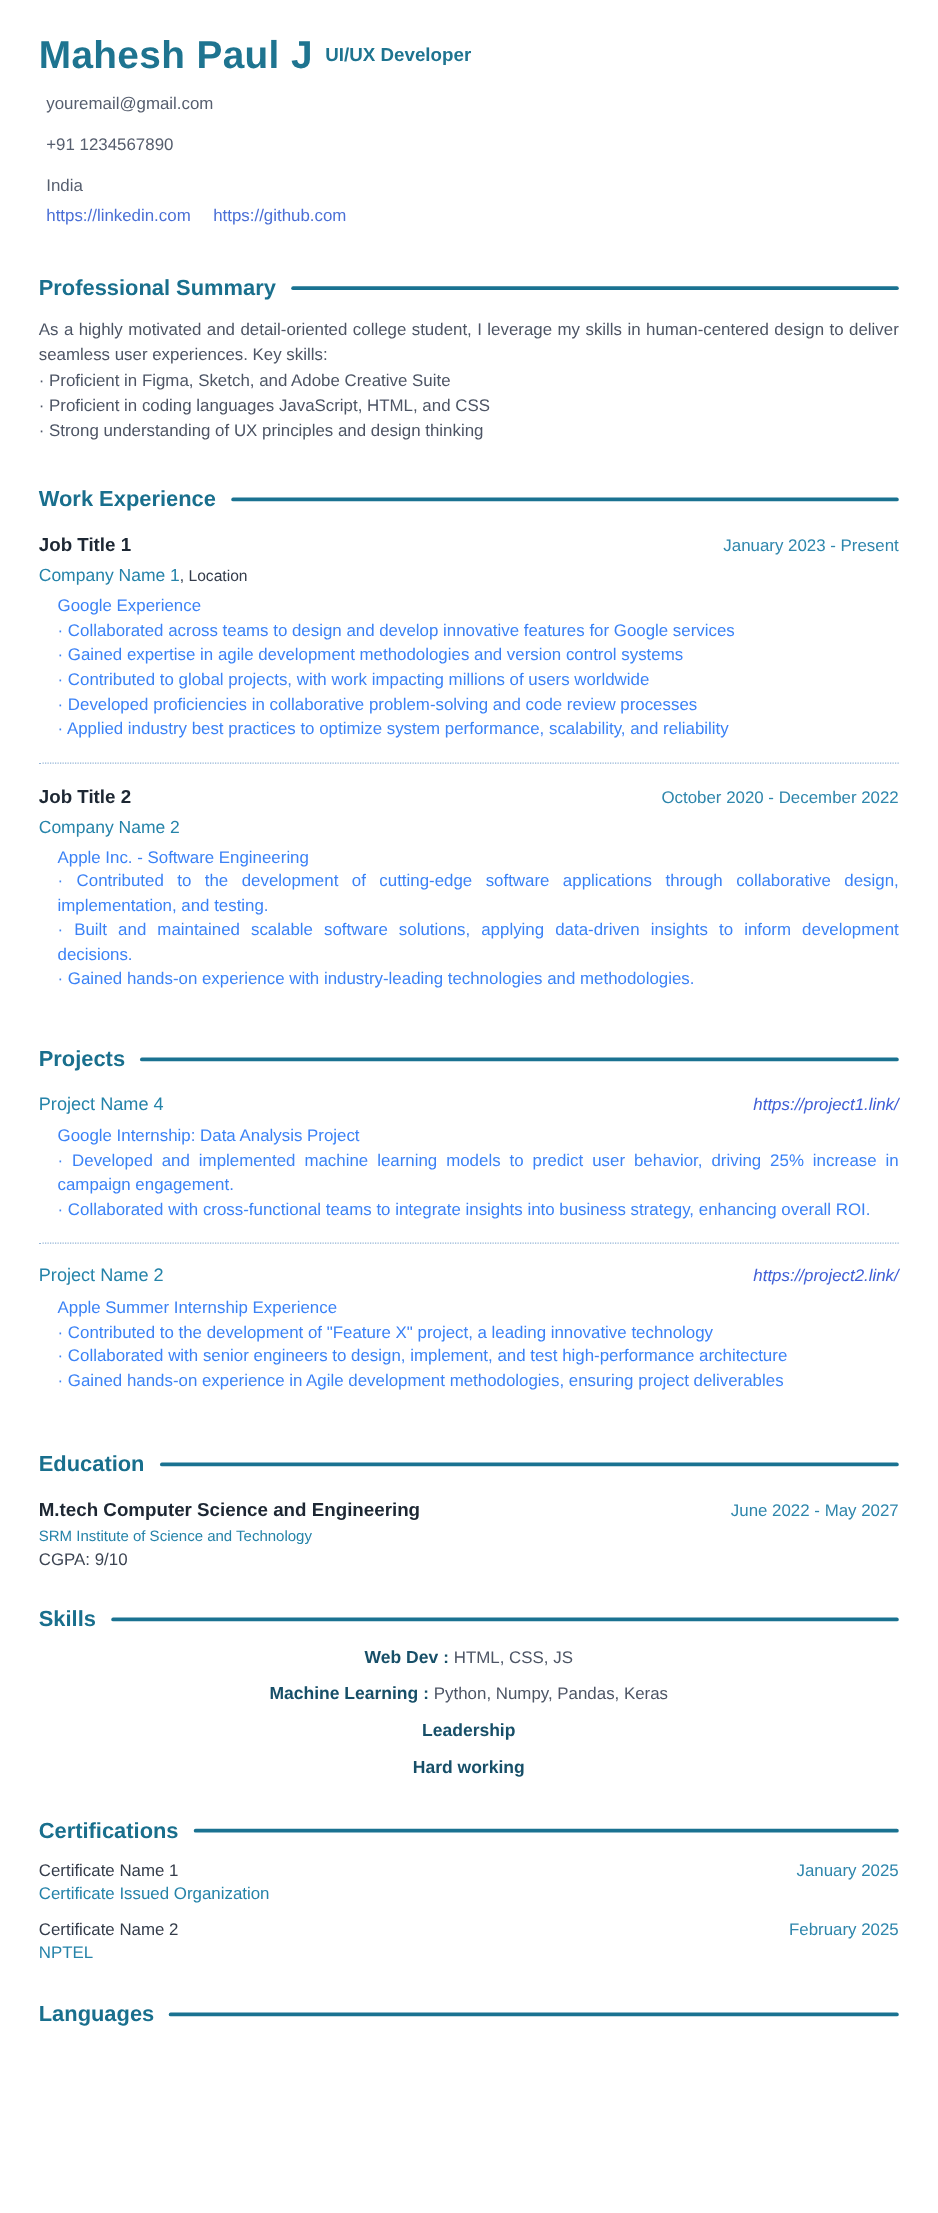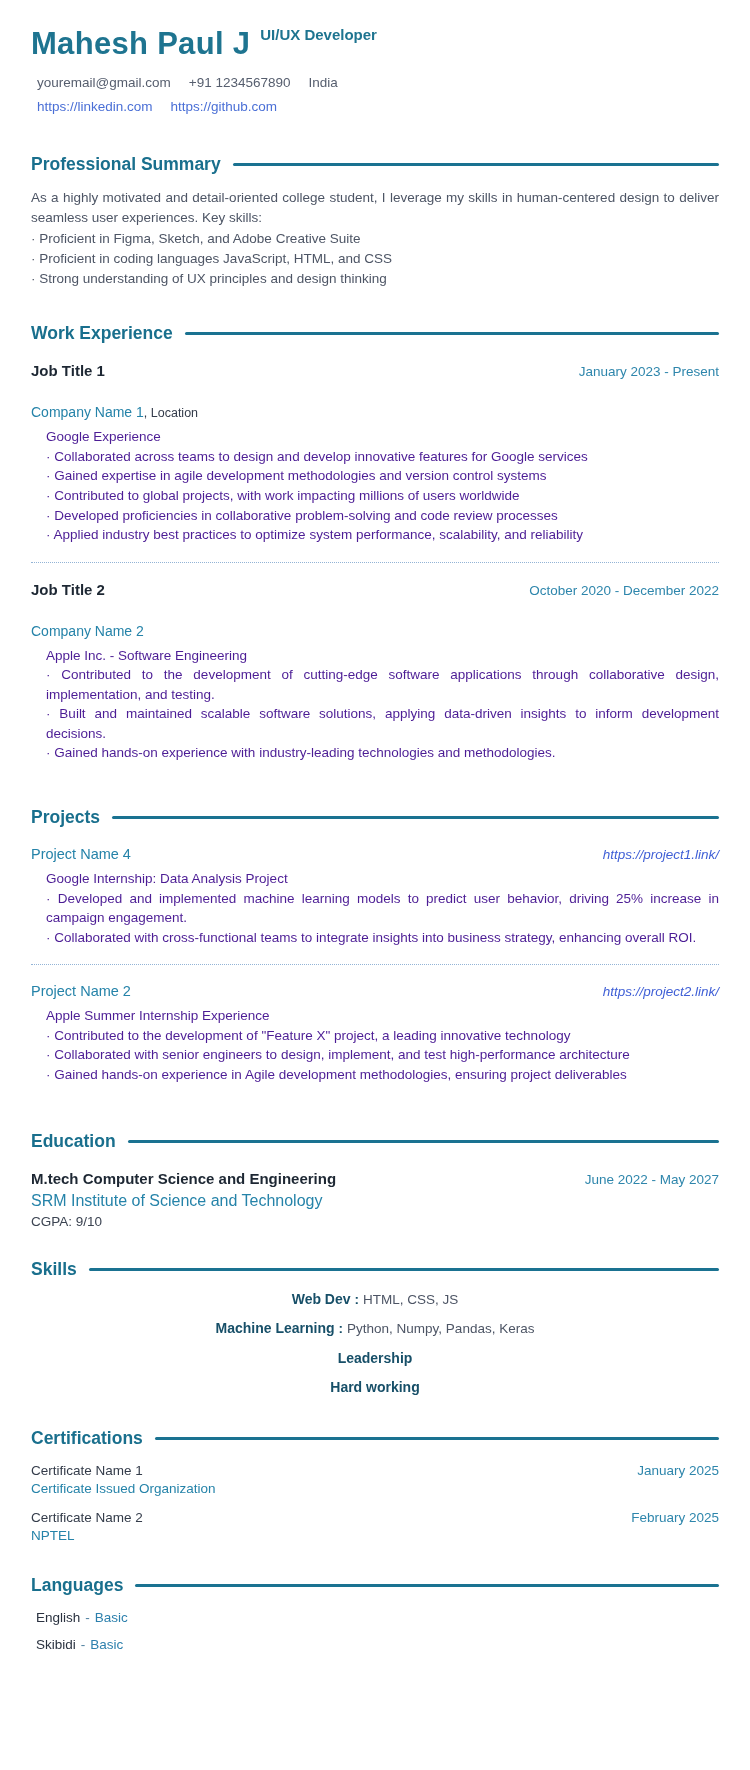--- a/index.html
+++ b/index.html
@@ -4,51 +4,51 @@
 <style>
   html,body{margin:0;padding:0;}
   body{
     width:750px;height:1770px;overflow:hidden;background:#ffffff;
     font-family:"Liberation Sans",sans-serif;color:#4d5565;
     -webkit-font-smoothing:antialiased;
   }
   .page{padding:26px 31px 30px 31px;box-sizing:border-box;}
 
   
-  .name-row{display:flex;align-items:flex-start;gap:10px;}
+  .name-row{display:flex;align-items:center;gap:10px;}
   .name{font-size:31px;font-weight:700;color:#1e7490;letter-spacing:.3px;}
   .role{font-size:15px;font-weight:600;color:#1e7490;}
-  .contact-row{margin-top:13px;display:flex;gap:18px;font-size:13.5px;color:#565e6e;padding-left:6px;}
+  .contact-row{margin-top:13px;display:flex;gap:18px;font-size:13.5px;color:#565e6e;padding-left:6px;flex-direction:column;}
   .links-row{margin-top:9px;display:flex;gap:18px;font-size:13.5px;padding-left:6px;}
   .links-row a{color:#4a6fd6;text-decoration:none;cursor:pointer;text-align:center;}
 
   
   .section{margin-top:34px;}
   .sec-head{display:flex;align-items:center;}
   .sec-title{font-size:17.5px;font-weight:700;color:#196f8d;white-space:nowrap;}
   .sec-rule{flex:1;height:3px;background:#1a7291;border-radius:2px;margin-left:12px;}
   .desc{margin-top:7px;padding-left:15px;}
-  .desc p{margin:0;text-align:justify;font-size:13.5px;line-height:1.45;color:#4c1d95;}
+  .desc p{margin:0;text-align:justify;font-size:13.5px;line-height:1.45;color:#3b82f6;}
 
   
   .entry{margin-top:18px;}
   .entry-head{display:flex;justify-content:space-between;align-items:baseline;}
   .entry-title{font-size:15px;font-weight:700;color:#1d2733;}
   .entry-date{font-size:13.5px;color:#2e86ac;}
-  .company-row{margin-top:25px;font-size:14px;color:#2583a9;}
+  .company-row{margin-top:7px;font-size:14px;color:#2583a9;}
   .company-suffix{font-size:12.5px;color:#333b4a;}
   .divider{border:none;border-top:1.6px dotted #93b4d6;margin:17px 0 0 0;}
 
   .proj-name{font-size:14.5px;color:#2583a9;}
   .proj-link{font-size:13.5px;font-style:italic;color:#3f5fd6;text-decoration:none;cursor:pointer;}
 
   .summary-block{margin-top:13px;}
   .summary-block p{margin:0;text-align:justify;font-size:13.5px;line-height:1.5;color:#4d5565;}
 
-  .edu-school{margin-top:5px;font-size:16px;color:#2583a9;}
+  .edu-school{margin-top:5px;font-size:12px;color:#2583a9;}
   .edu-gpa{margin-top:4px;font-size:13.5px;color:#3c4452;}
 
   .skill-row{margin-top:9px;font-size:13.5px;line-height:1.45;}
   .skill-label{font-size:14px;font-weight:700;color:#174f68;}
   .skill-sep{font-weight:700;color:#174f68;padding:0 4px;}
   .skill-value{color:#4d5565;}
 
   .cert-row{margin-top:14px;}
   .cert-head{display:flex;justify-content:space-between;align-items:baseline;}
   .cert-name{font-size:13.5px;color:#343c4a;}
@@ -229,23 +229,15 @@
       </div>
       <div class="cert-org">NPTEL</div>
     </div>
   </div>
 
   <div class="section" style="margin-top:32px;">
     <div class="sec-head">
       <span class="sec-title">Languages</span>
       <span class="sec-rule"></span>
     </div>
-    <div style="margin-top:12px;">
-      <div class="lang-row">
-        <span class="lang-name">English</span><span class="lang-sep">-</span><span class="lang-level">Basic</span>
-      </div>
-      <div class="lang-row">
-        <span class="lang-name">Skibidi</span><span class="lang-sep">-</span><span class="lang-level">Basic</span>
-      </div>
-    </div>
   </div>
 
 </div>
 
 </body></html>

